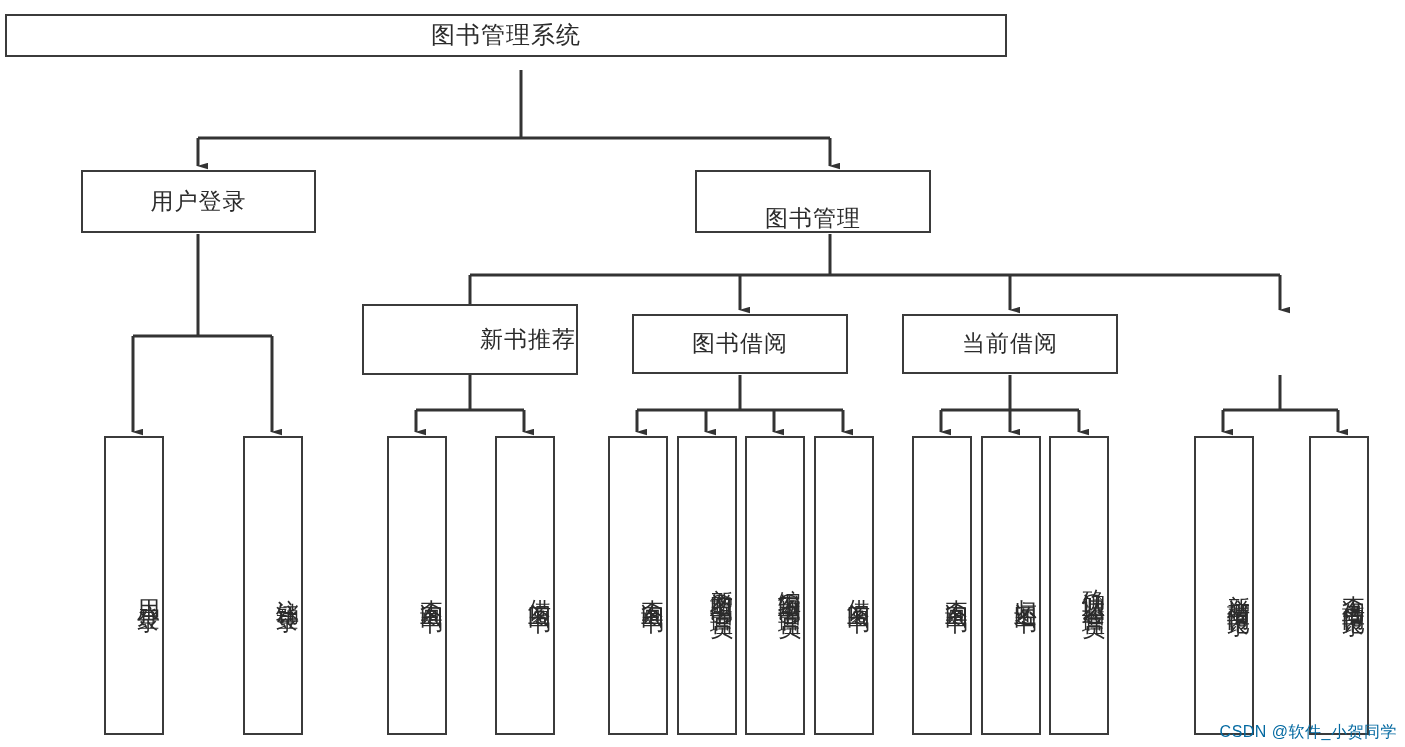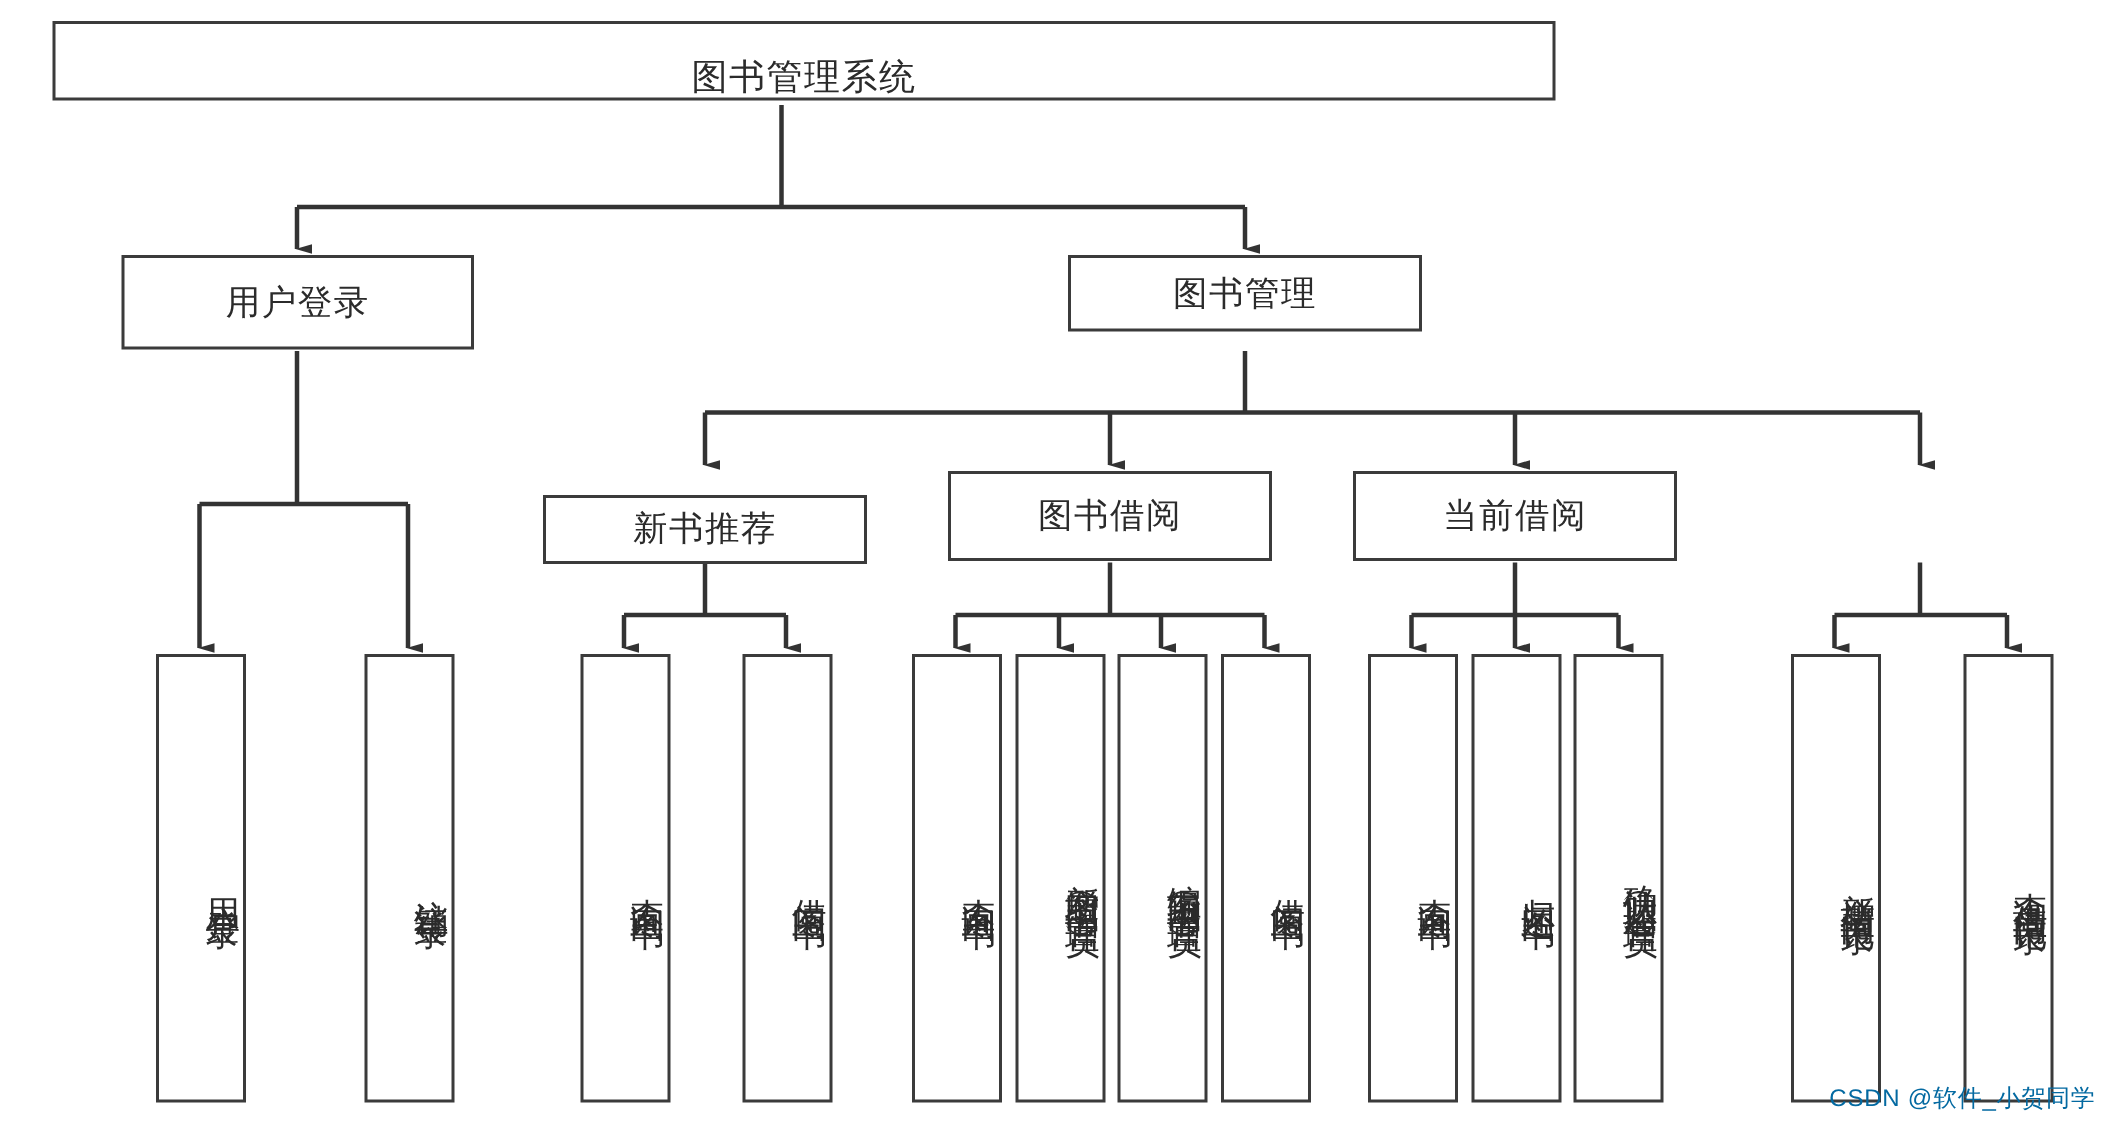--- a/index.html
+++ b/index.html
@@ -119,32 +119,32 @@
       <path d="M1010,410 L1010,432" marker-end="url(#arw)"></path>
       <path d="M1079,410 L1079,432" marker-end="url(#arw)"></path>
 
       <path d="M1280,375 L1280,410"></path>
       <path d="M1223,410 L1338,410"></path>
       <path d="M1223,410 L1223,432" marker-end="url(#arw)"></path>
       <path d="M1338,410 L1338,432" marker-end="url(#arw)"></path>
     </g>
   </svg>
 
-  <div class="node node-h node-root" style="left:35px; top:14px; width:1002px; height:53px;align-items:flex-end;">
+  <div class="node node-h node-root" style="left:5px; top:14px; width:1002px; height:43px;">
     <span>图书管理系统</span>
   </div>
 
   <div class="node node-h" style="left:81px; top:170px; width:235px; height:63px;">
     <span>用户登录</span>
   </div>
-  <div class="node node-h" style="left:712px; top:170px; width:236px; height:51px;">
+  <div class="node node-h" style="left:695px; top:170px; width:236px; height:63px;align-items:flex-end;">
     <span>图书管理</span>
   </div>
 
-  <div class="node node-h" style="left:362px; top:330px; width:216px; height:46px;">
+  <div class="node node-h" style="left:362px; top:304px; width:216px; height:71px;justify-content:flex-end;">
     <span>新书推荐</span>
   </div>
   <div class="node node-h" style="left:902px; top:314px; width:216px; height:60px;">
     <span>当前借阅</span>
   </div>
   <div class="node node-h" style="left:632px; top:314px; width:216px; height:60px;">
     <span>图书借阅</span>
   </div>
 
   <div class="node node-v" style="left:104px; top:436px; width:60px; height:299px;">

